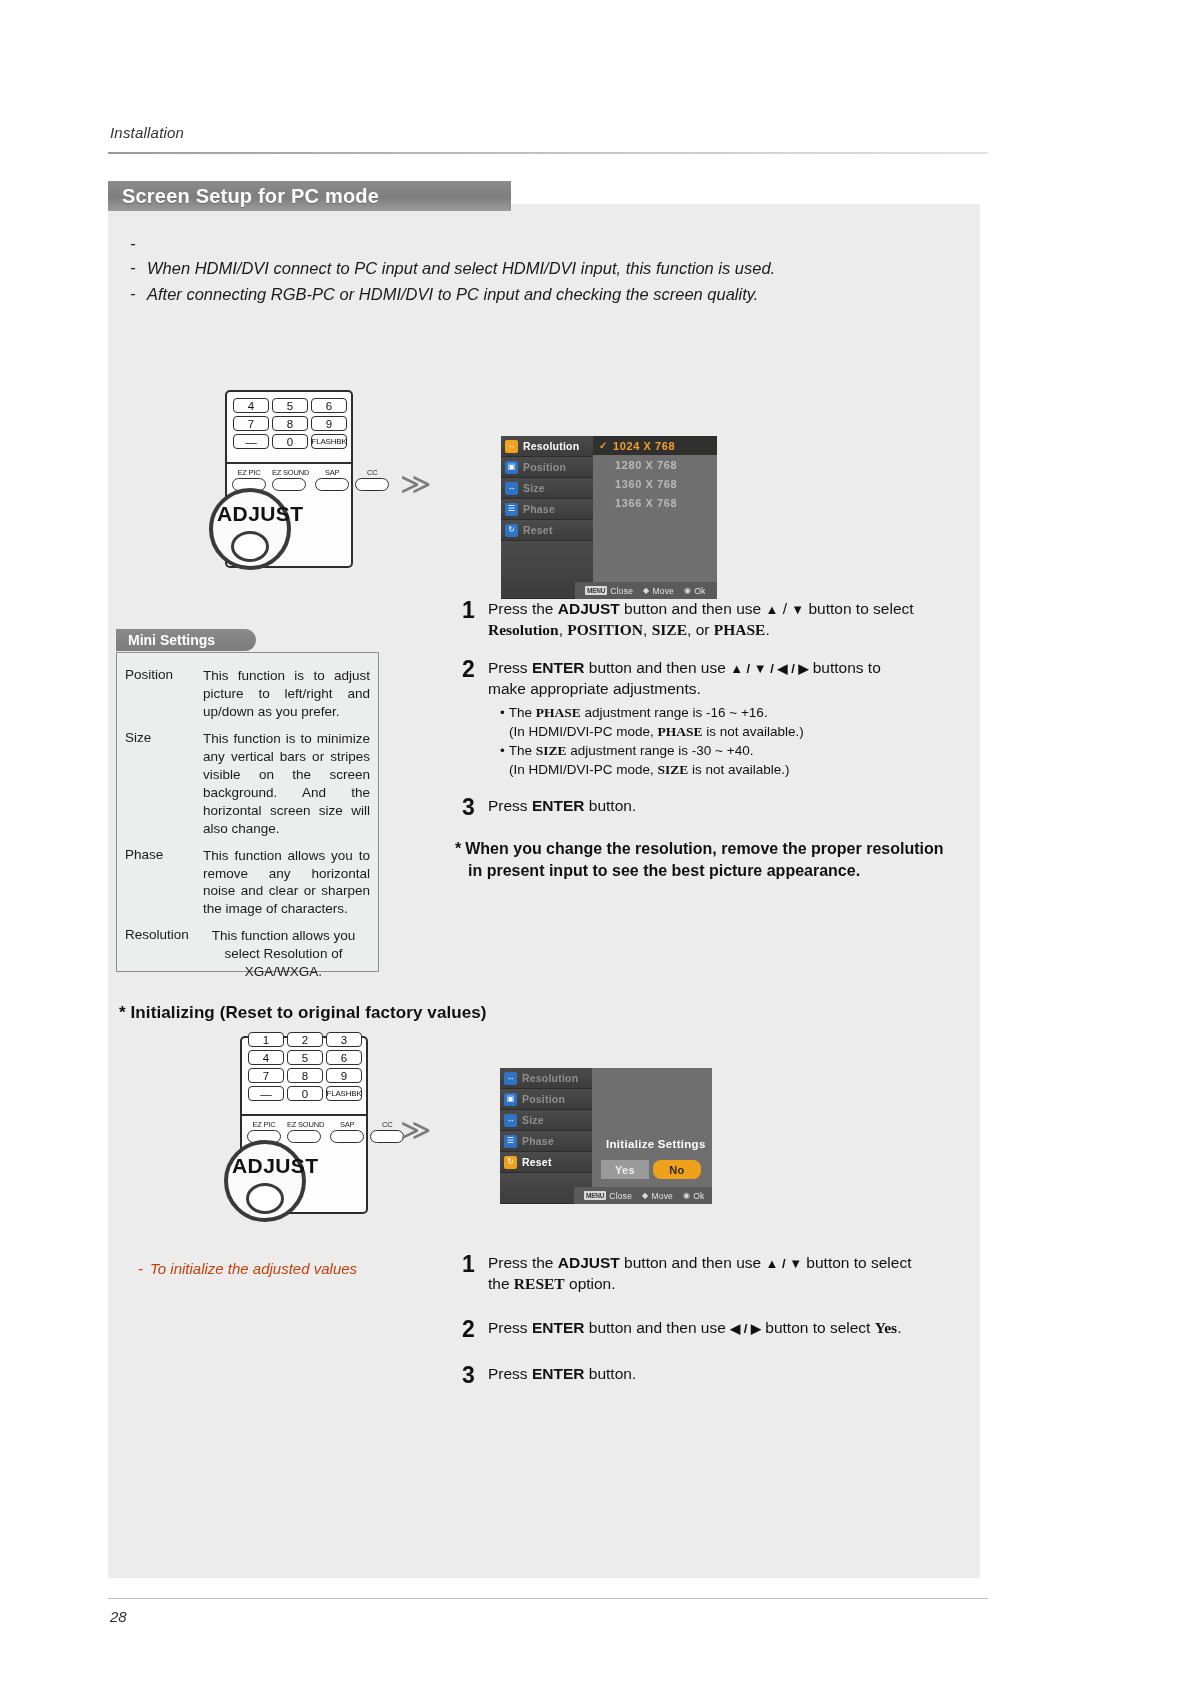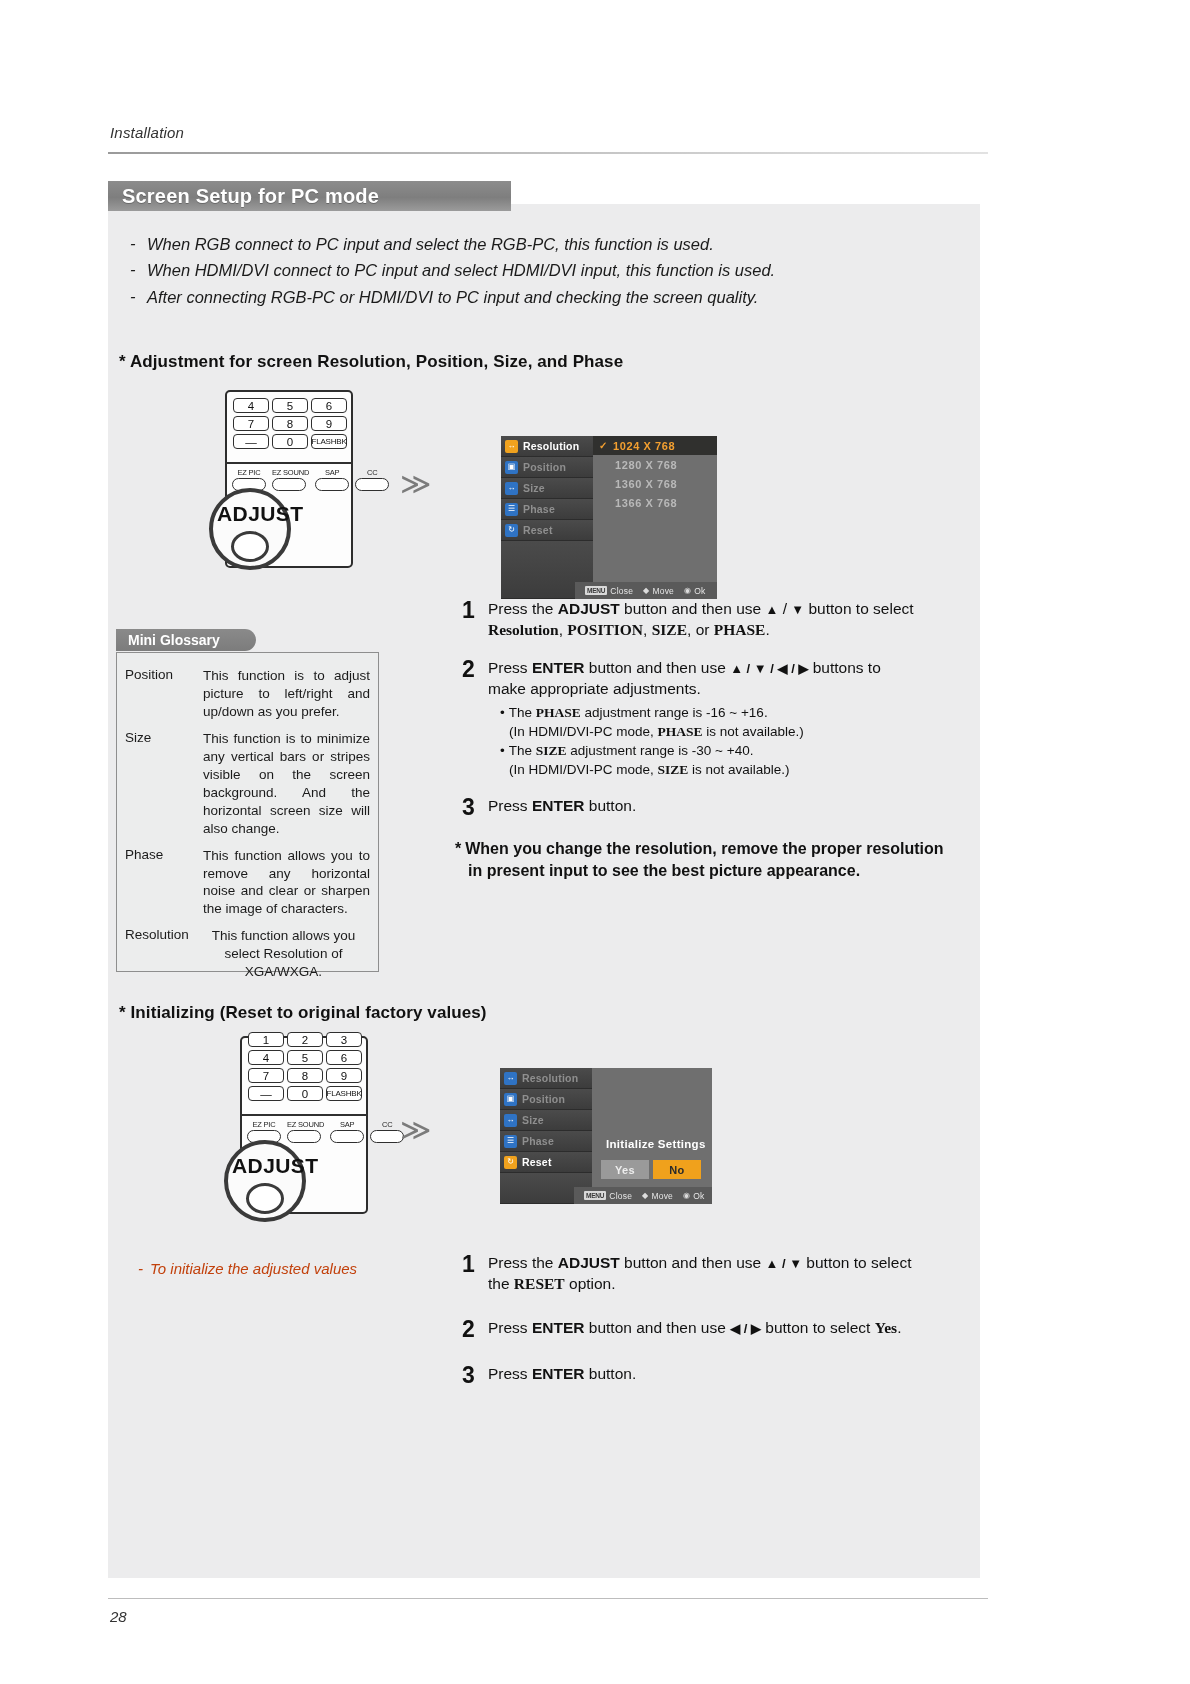--- a/index.html
+++ b/index.html
@@ -220,33 +220,31 @@
 
   <div class="content-panel"></div>
 
   <div class="banner">
     <span>Screen Setup for PC mode</span>
   </div>
 
   <div class="intro-list">
     <div class="row">
       <div class="dash">-</div>
-      <div class="txt">When RGB connect to PC input and select the RGB-PC, this function is used.</div>
     </div>
     <div class="row">
       <div class="dash">-</div>
       <div class="txt">When HDMI/DVI connect to PC input and select HDMI/DVI input, this function is used.</div>
     </div>
     <div class="row">
       <div class="dash">-</div>
       <div class="txt">After connecting RGB-PC or HDMI/DVI to PC input and checking the screen quality.</div>
     </div>
   </div>
 
-  <div class="star-head" id="star1">* Adjustment for screen Resolution, Position, Size, and Phase</div>
 
   <div class="remote" style="left:225px; top:390px; width:135px; height:180px;">
     <div class="body" style="left:0; top:0; width:128px; height:178px;"></div>
 
     <div class="keypad" style="left:8px; top:8px;">
       <div class="krow">
         <div class="key" style="width:36px;height:15px;margin-right:3px;">4</div>
         <div class="key" style="width:36px;height:15px;margin-right:3px;">5</div>
         <div class="key" style="width:36px;height:15px;">6</div>
       </div>
@@ -355,21 +353,21 @@
         <div class="gl-term">Phase</div>
         <div class="gl-def">This function allows you to remove any horizontal noise and clear or sharpen the image of characters.</div>
       </div>
       <div class="gl-row">
         <div class="gl-term" style="width:72px;flex:0 0 72px;">Resolution</div>
         <div class="gl-def" style="text-align:center;">This function allows you select Resolution of XGA/WXGA.</div>
       </div>
     </div>
   </div>
   <div class="glossary-tab">
-    <span>Mini Glossary</span>
+    <span>Mini Settings</span>
   </div>
 
   <div class="steps" style="left:462px; top:598px; width:520px;">
 
     <div class="step">
       <div class="num">1</div>
       <div class="txt">
         <span>Press the </span><b>ADJUST</b><span> button and then use </span><b class="arrowglyph">▲</b><span> / </span><b class="arrowglyph">▼</b><span> button to select</span><br>
         <span class="serif">Resolution</span><span>, </span><span class="serif">POSITION</span><span>, </span><span class="serif">SIZE</span><span>, or </span><span class="serif">PHASE</span><span>.</span>
       </div>
@@ -484,21 +482,21 @@
         <span class="ico hot">↻</span>
         <span class="lbl">Reset</span>
       </div>
       <div class="osd-item blank" style="height:31px;"></div>
     </div>
 
     <div class="osd-right"></div>
 
     <div class="init-title" style="left:106px; top:70px;">Initialize Settings</div>
     <div class="init-btn yes" style="left:101px; top:92px;">Yes</div>
-    <div class="init-btn no" style="left:153px; top:92px;">No</div>
+    <div class="init-btn no" style="left:153px; top:92px;border-radius:8px;">No</div>
 
     <div class="osd-status">
       <div class="grp">
         <span class="chip">MENU</span>
         <span>Close</span>
       </div>
       <div class="grp">
         <span class="glyph">◆</span>
         <span>Move</span>
       </div>

